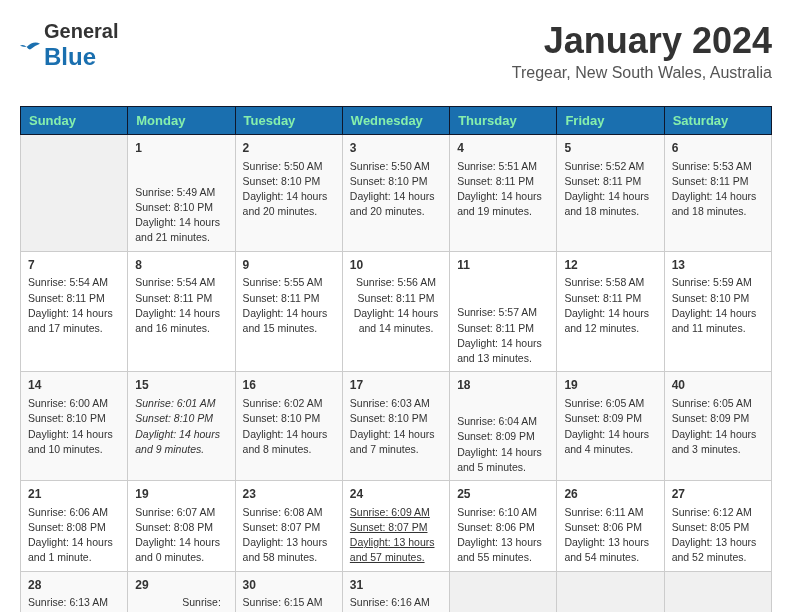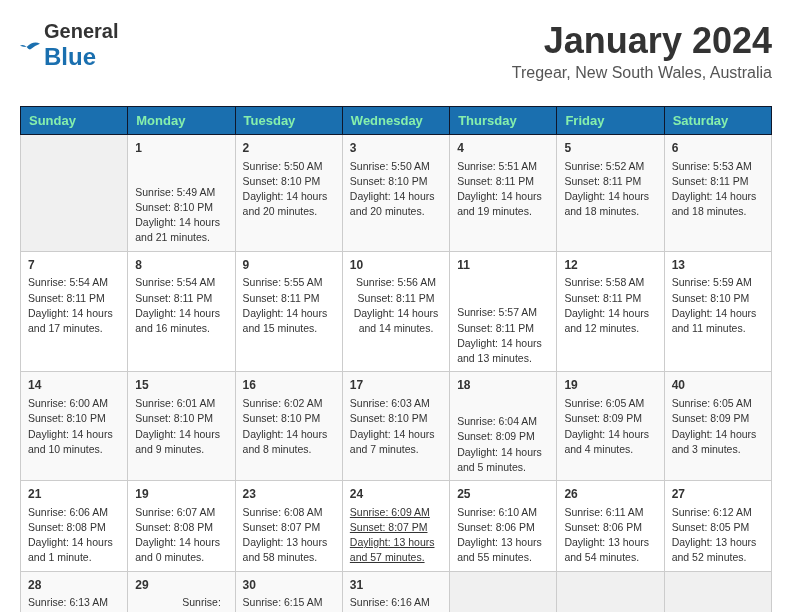--- a/index.html
+++ b/index.html
@@ -223,21 +223,21 @@
       <tr>
         <td>
           <span class="day-number">14</span>
           <div class="day-info" style="white-space: pre-line;">Sunrise: 6:00 AM
 Sunset: 8:10 PM
 Daylight: 14 hours
 and 10 minutes.</div>
         </td>
         <td>
           <span class="day-number">15</span>
-          <div class="day-info" style="white-space: pre-line;">Sunrise: 6:01 AM
+          <div class="day-info" style="white-space: pre-line; font-style: italic;">Sunrise: 6:01 AM
 Sunset: 8:10 PM
 Daylight: 14 hours
 and 9 minutes.</div>
         </td>
         <td>
           <span class="day-number">16</span>
           <div class="day-info" style="white-space: pre-line;">Sunrise: 6:02 AM
 Sunset: 8:10 PM
 Daylight: 14 hours
 and 8 minutes.</div>

